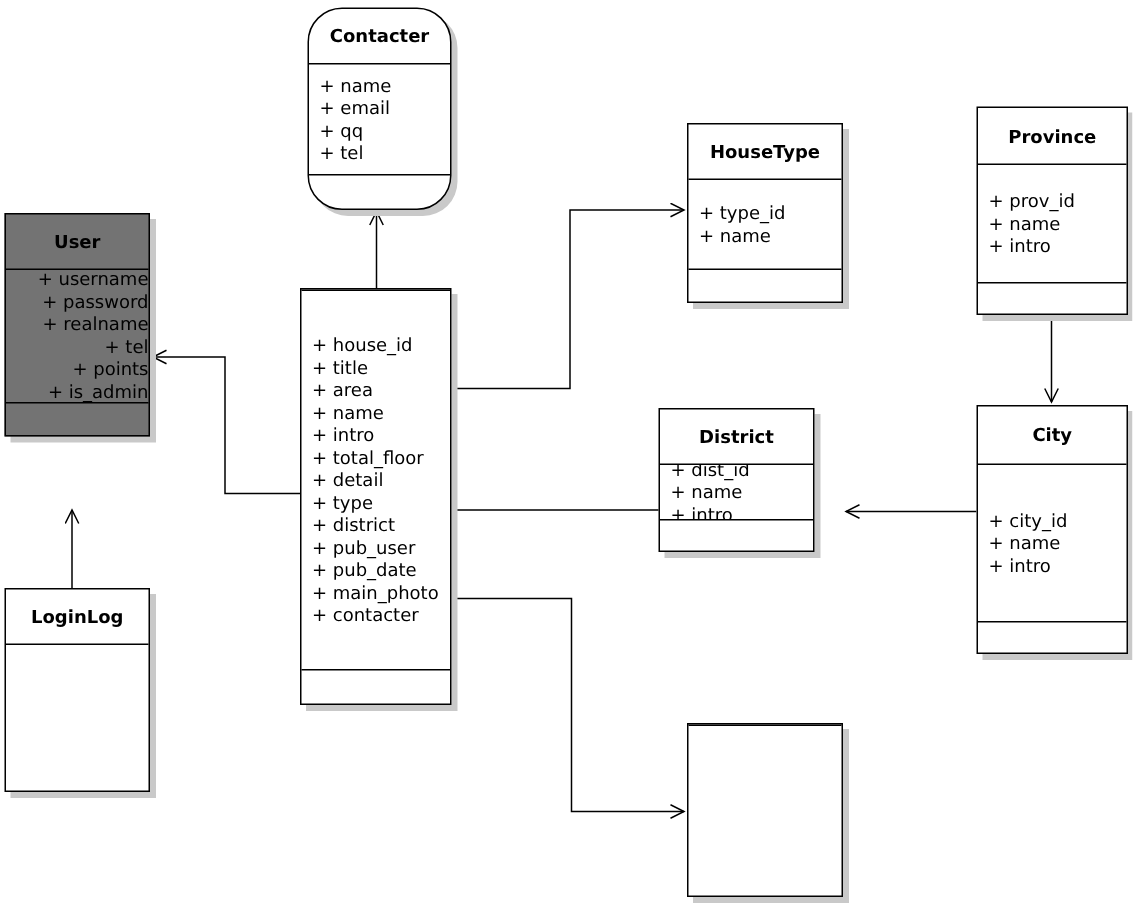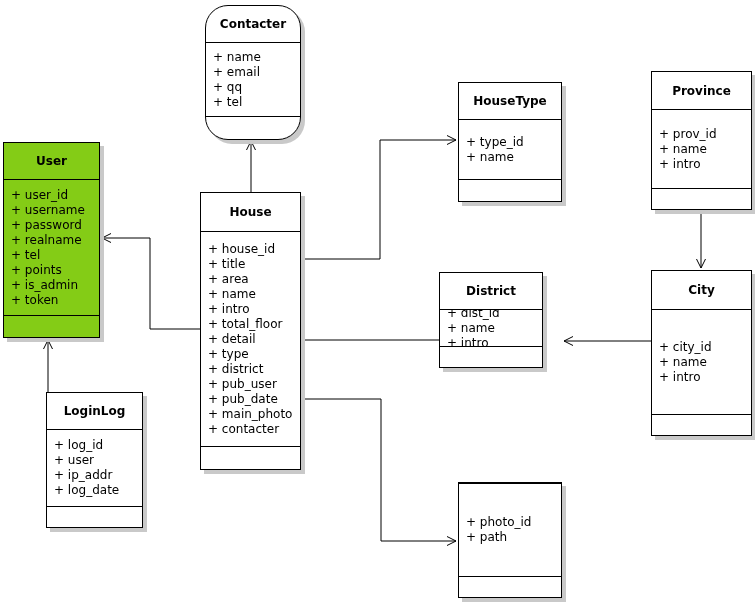--- a/index.html
+++ b/index.html
@@ -78,36 +78,35 @@
       <div class="uml-class" style="left: 205px; top: 5px; width: 96px; height: 135px; background: rgb(255, 255, 255); border-radius: 23px;">
     <div class="uml-title" style="height: 36px;">Contacter</div>
     <div class="uml-attrs">
           <div class="attr">+ name</div>
           <div class="attr">+ email</div>
           <div class="attr">+ qq</div>
           <div class="attr">+ tel</div>
         </div>
     <div class="uml-empty" style="height: 22px;"></div>
   </div>
-      <div class="uml-class" style="left: 3px; top: 142px; width: 97px; height: 196px; background: #84cc16;">
+      <div class="uml-class" style="left: 3px; top: 142px; width: 97px; height: 149px; background: #737373; text-align: right;">
     <div class="uml-title" style="height: 36px;">User</div>
     <div class="uml-attrs">
           <div class="attr">+ user_id</div>
           <div class="attr">+ username</div>
           <div class="attr">+ password</div>
           <div class="attr">+ realname</div>
           <div class="attr">+ tel</div>
           <div class="attr">+ points</div>
           <div class="attr">+ is_admin</div>
           <div class="attr">+ token</div>
         </div>
     <div class="uml-empty" style="height: 21px;"></div>
   </div>
       <div class="uml-class" style="left: 200px; top: 192px; width: 101px; height: 278px; background: rgb(255, 255, 255);">
-    <div class="uml-title" style="height: 38px;">House</div>
     <div class="uml-attrs">
           <div class="attr">+ house_id</div>
           <div class="attr">+ title</div>
           <div class="attr">+ area</div>
           <div class="attr">+ name</div>
           <div class="attr">+ intro</div>
           <div class="attr">+ total_floor</div>
           <div class="attr">+ detail</div>
           <div class="attr">+ type</div>
           <div class="attr">+ district</div>
@@ -146,31 +145,21 @@
   </div>
       <div class="uml-class" style="left: 439px; top: 272px; width: 104px; height: 96px; background: rgb(255, 255, 255);">
     <div class="uml-title" style="height: 36px;">District</div>
     <div class="uml-attrs">
           <div class="attr">+ dist_id</div>
           <div class="attr">+ name</div>
           <div class="attr">+ intro</div>
         </div>
     <div class="uml-empty" style="height: 20px;"></div>
   </div>
-      <div class="uml-class" style="left: 3px; top: 392px; width: 97px; height: 136px; background: rgb(255, 255, 255); margin-left: 43px;">
+      <div class="uml-class" style="left: 3px; top: 392px; width: 97px; height: 136px; background: rgb(255, 255, 255);">
     <div class="uml-title" style="height: 36px;">LoginLog</div>
-    <div class="uml-attrs">
-          <div class="attr">+ log_id</div>
-          <div class="attr">+ user</div>
-          <div class="attr">+ ip_addr</div>
-          <div class="attr">+ log_date</div>
-        </div>
     <div class="uml-empty" style="height: 20px;"></div>
   </div>
       <div class="uml-class" style="left: 458px; top: 482px; width: 104px; height: 116px; background: rgb(255, 255, 255);">
-    <div class="uml-attrs">
-          <div class="attr">+ photo_id</div>
-          <div class="attr">+ path</div>
-        </div>
     <div class="uml-empty" style="height: 20px;"></div>
   </div>
     </div>
 </div>
 
 </body></html>

